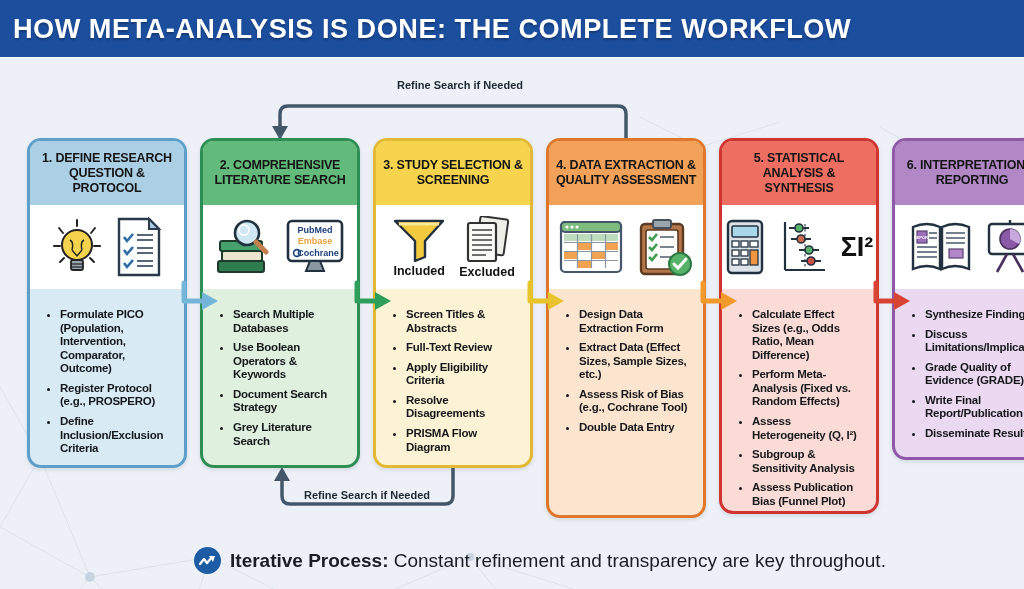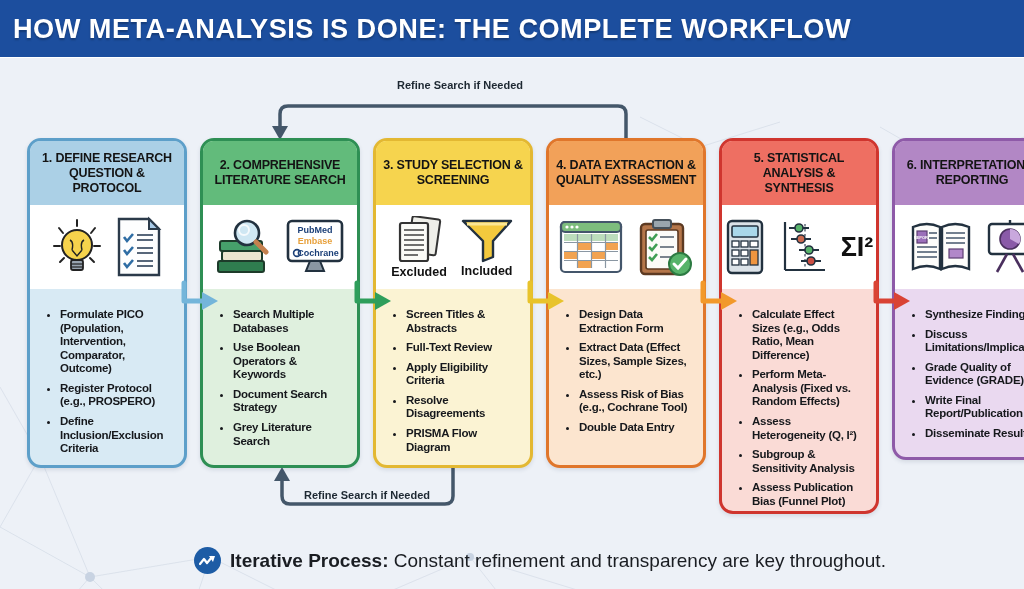--- a/index.html
+++ b/index.html
@@ -23,21 +23,21 @@
   .icon-band{height:84px;background:#ffffff;display:flex;align-items:center;
              justify-content:center;gap:12px;overflow:hidden;}
   .icon-stack{display:flex;flex-direction:column;align-items:center;gap:1px;}
   .icon-label{font-weight:bold;font-size:12.5px;color:#111;}
   ul.bullets{margin:10px;padding:9px 4px 6px 20px;font-size:11.5px;font-weight:bold;
              letter-spacing:-.25px;line-height:1.18;}
   ul.bullets li{margin-bottom:6px;}
   .c1{left:27px;height:330px;}
   .c2{left:200px;height:330px;}
   .c3{left:373px;height:330px;}
-  .c4{left:546px;height:330px;}
+  .c4{left:546px;height:380px;}
   .c5{left:719px;height:376px;}
   .c6{left:892px;height:322px;}
   .sigma{font-size:27px;font-weight:bold;color:#111;line-height:1;}
   
   .junction{position:absolute;top:280px;width:44px;height:36px;}
   .j1{left:178px;} .j2{left:351px;} .j3{left:524px;} .j4{left:697px;} .j5{left:870px;}
   
   .refine-label{position:absolute;font-weight:bold;font-size:11px;color:#1d2832;text-align:center;}
   .refine-top-label{left:330px;top:79px;width:260px;}
   .refine-bottom-label{left:291px;top:489px;width:152px;}
@@ -161,42 +161,42 @@
         <li>Use Boolean Operators &amp; Keywords</li>
         <li>Document Search Strategy</li>
         <li>Grey Literature Search</li>
       </ul>
   </div>
 
   <div class="card c3" style="--header: #f6d44e; --border: #e3b832; --body: #fbf3d3; --arrow: #e8c32b;">
     <div class="card-header">3. STUDY SELECTION &amp; SCREENING</div>
     <div class="icon-band">
       <div class="icon-stack">
+        <svg width="56" height="46" viewBox="0 0 56 46">
+          <path d="M4,4 L52,4 L34,24 L34,40 L24,44 L24,24 Z" fill="#f3c93d" stroke="#22313f" stroke-width="2.4" stroke-linejoin="round"></path>
+          <path d="M8,7 L48,7" stroke="#fbe795" stroke-width="3"></path>
+        </svg>
+        <div class="icon-label">Included</div>
+      </div>
+      <div class="icon-stack">
         <svg width="50" height="48" viewBox="0 0 50 48">
           <g transform="rotate(8 32 20)">
             <rect x="16" y="2" width="28" height="36" rx="2" fill="#efefe9" stroke="#333" stroke-width="2"></rect>
           </g>
           <rect x="6" y="7" width="28" height="38" rx="2" fill="#fafaf6" stroke="#333" stroke-width="2.2"></rect>
           <g stroke="#555" stroke-width="1.7">
             <line x1="10" y1="14" x2="30" y2="14"></line>
               <line x1="10" y1="19" x2="30" y2="19"></line>
             <line x1="10" y1="24" x2="30" y2="24"></line>
               <line x1="10" y1="29" x2="30" y2="29"></line>
             <line x1="10" y1="34" x2="30" y2="34"></line>
               <line x1="10" y1="39" x2="24" y2="39"></line>
           </g>
         </svg>
         <div class="icon-label">Excluded</div>
-      </div>
-      <div class="icon-stack">
-        <svg width="56" height="46" viewBox="0 0 56 46">
-          <path d="M4,4 L52,4 L34,24 L34,40 L24,44 L24,24 Z" fill="#f3c93d" stroke="#22313f" stroke-width="2.4" stroke-linejoin="round"></path>
-          <path d="M8,7 L48,7" stroke="#fbe795" stroke-width="3"></path>
-        </svg>
-        <div class="icon-label">Included</div>
       </div>
     </div>
     <ul class="bullets">
         <li>Screen Titles &amp; Abstracts</li>
         <li>Full-Text Review</li>
         <li>Apply Eligibility Criteria</li>
         <li>Resolve Disagreements</li>
         <li>PRISMA Flow Diagram</li>
       </ul>
   </div>

